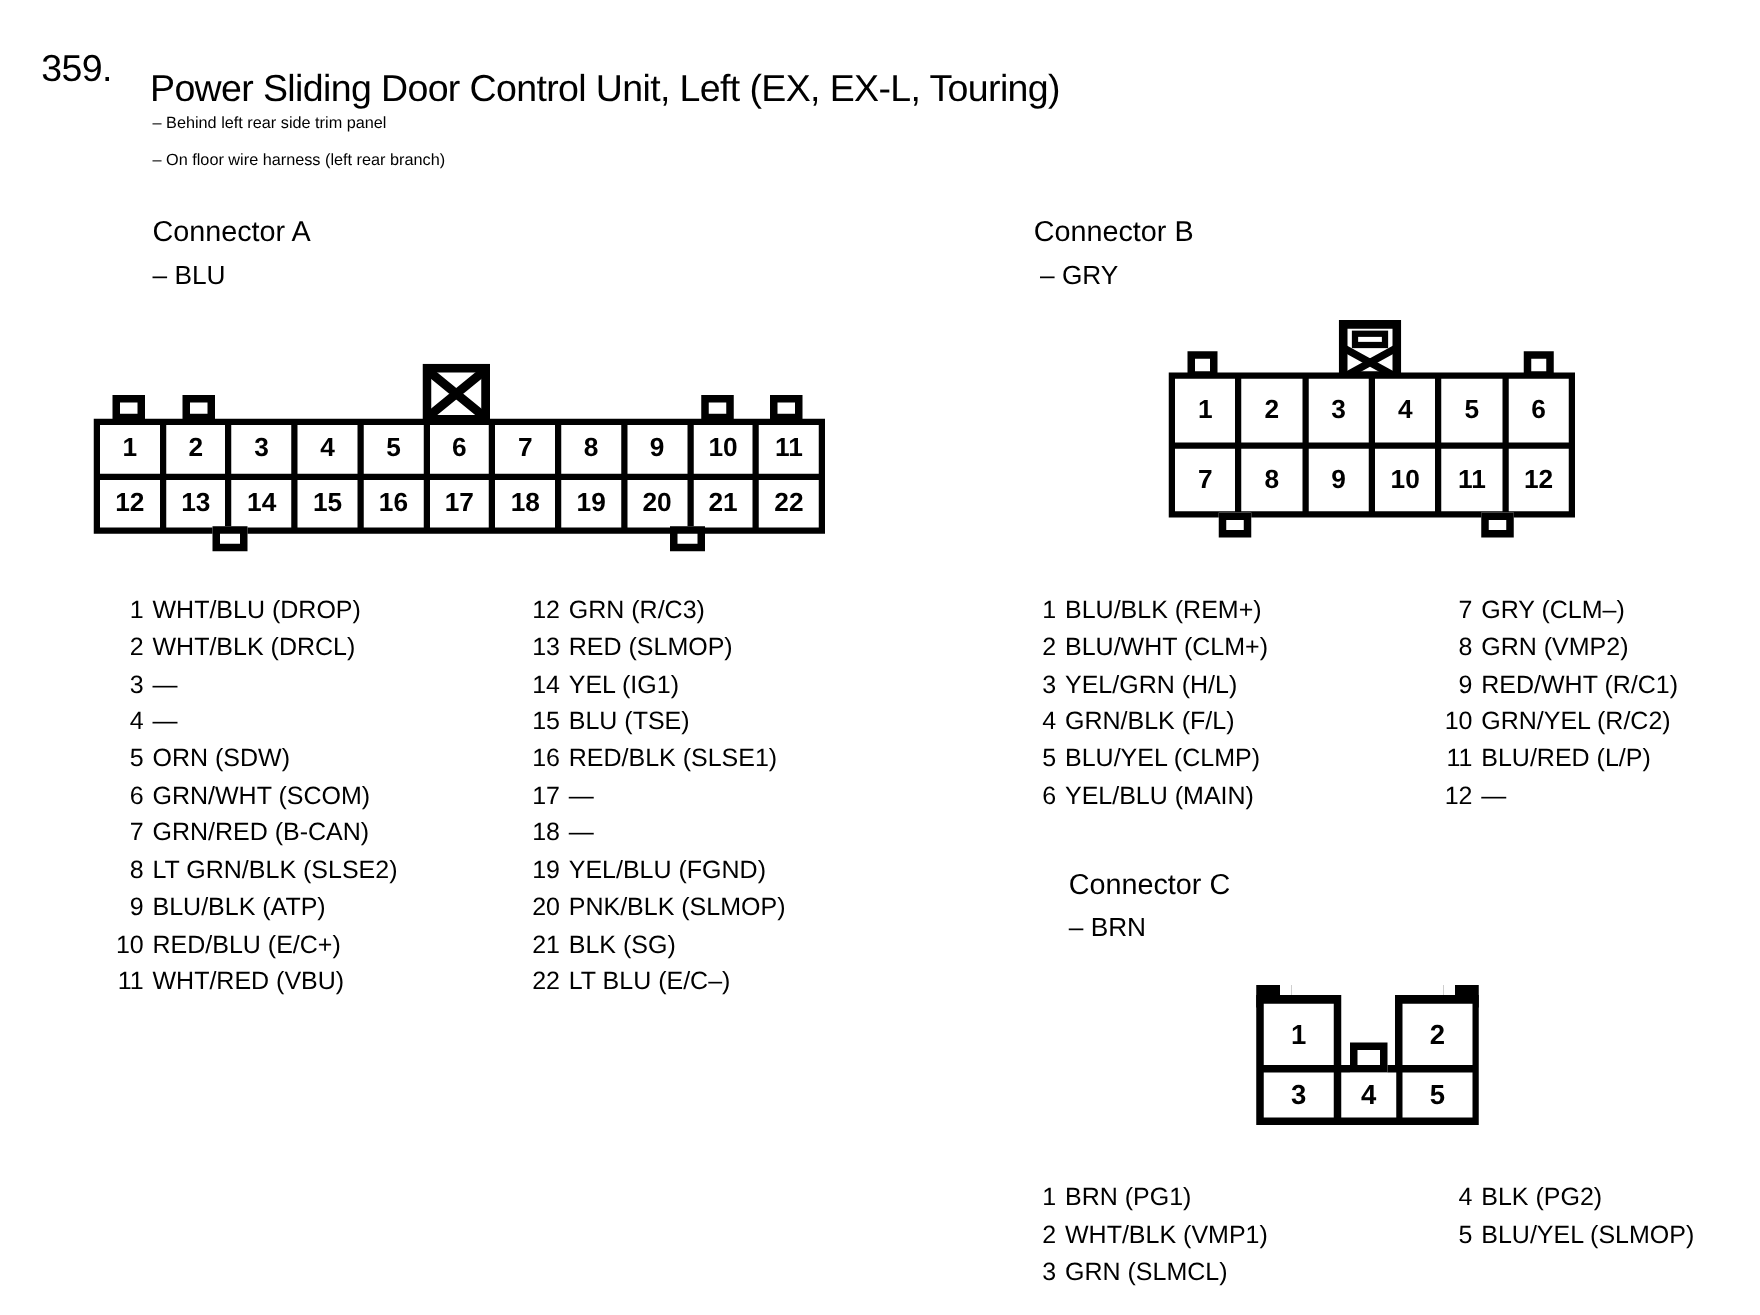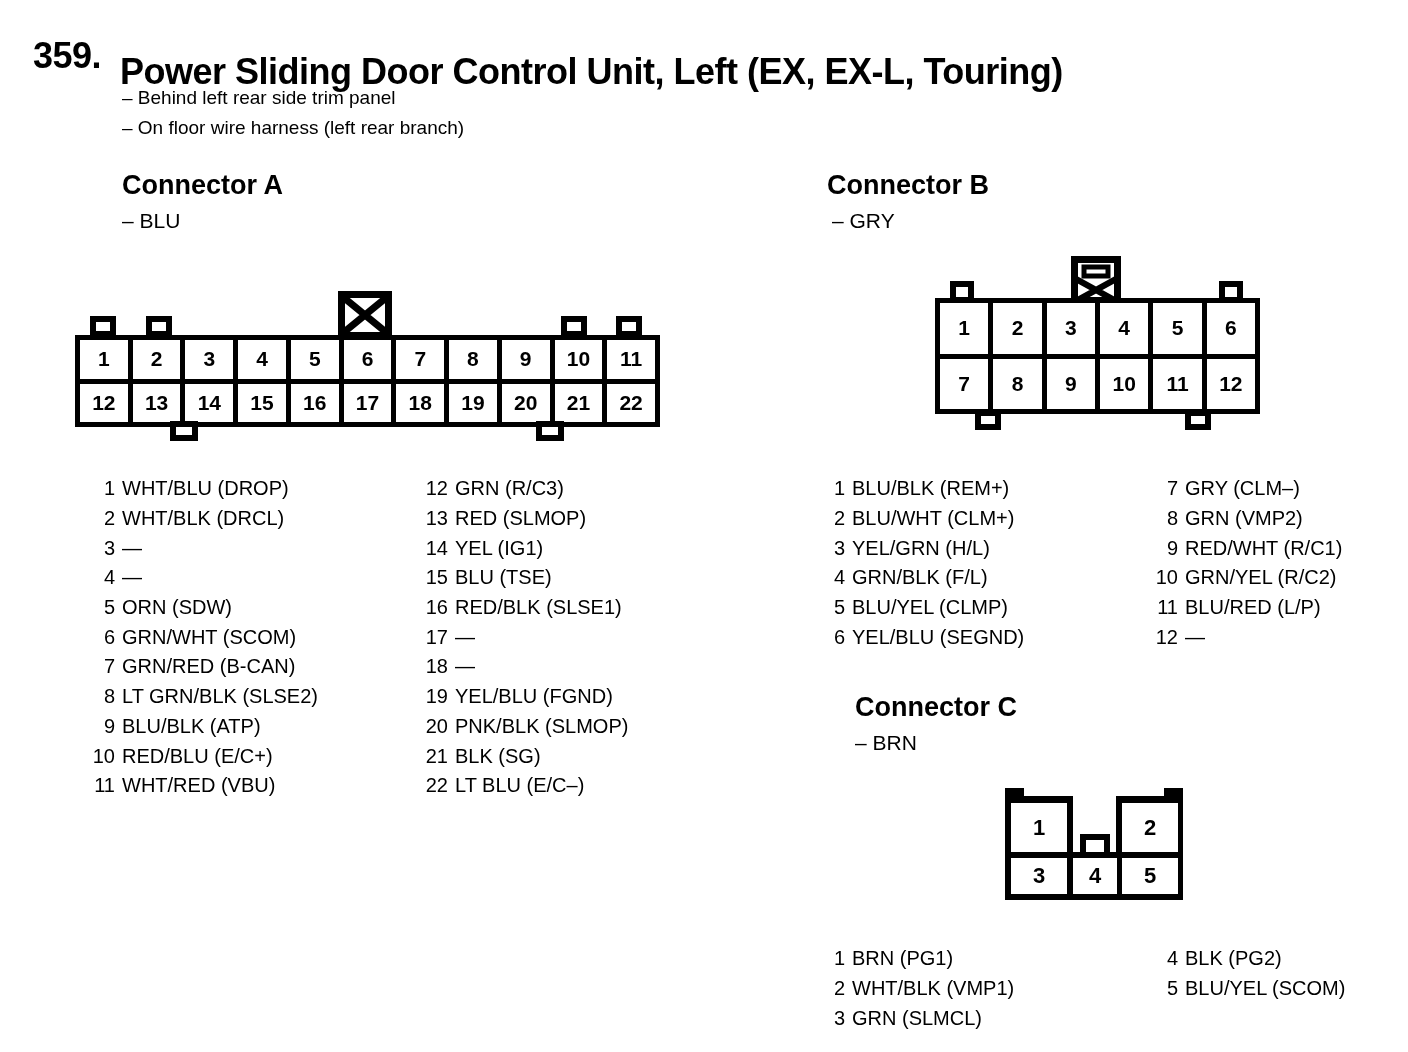--- a/index.html
+++ b/index.html
@@ -1,21 +1,21 @@
 <!DOCTYPE html>
 <html><head>
 <meta charset="utf-8">
 <style>
   html,body{margin:0;padding:0}
   body{width:1408px;height:1052px;background:#fff;position:relative;overflow:hidden;
        font-family:"Liberation Sans",sans-serif;color:#000;}
   .abs{position:absolute}
-  .title-no,.title-txt{font-weight:bold;font-size:36px;line-height:40px;letter-spacing:-0.5px}
-  .note{font-size:19px;line-height:22px}
-  .connhead{font-weight:bold;font-size:27px;line-height:26px}
+  .title-no,.title-txt{font-weight:normal;font-size:30px;line-height:40px;letter-spacing:-0.5px}
+  .note{font-size:13px;line-height:22px}
+  .connhead{font-weight:normal;font-size:23px;line-height:26px}
   .conncolor{font-size:21px;line-height:24px}
   .gridbody{position:absolute;background:#000;display:grid;box-sizing:border-box;padding:5px;gap:5px}
   .cell{background:#fff;display:flex;align-items:center;justify-content:center;
         font-weight:bold;font-size:21px}
   .tab{position:absolute;background:#fff;border:6px solid #000;box-sizing:border-box}
   .solid{position:absolute;background:#000}
   .white{position:absolute;background:#fff}
   .ccell{position:absolute;background:#fff;display:flex;align-items:center;justify-content:center;
          font-weight:bold;font-size:22px}
   .plist{position:absolute}
@@ -213,21 +213,21 @@
   <div class="pr">
       <span class="pn pn30">4</span>
       <span class="pl">GRN/BLK (F/L)</span>
     </div>
   <div class="pr">
       <span class="pn pn30">5</span>
       <span class="pl">BLU/YEL (CLMP)</span>
     </div>
   <div class="pr">
       <span class="pn pn30">6</span>
-      <span class="pl">YEL/BLU (SEGND)</span>
+      <span class="pl">YEL/BLU (MAIN)</span>
     </div>
 </div>
 <div class="plist" style="left:1138px;top:474px">
   <div class="pr">
       <span class="pn pn40">7</span>
       <span class="pl">GRY (CLM–)</span>
     </div>
   <div class="pr">
       <span class="pn pn40">8</span>
       <span class="pl">GRN (VMP2)</span>
@@ -285,15 +285,15 @@
       <span class="pl">GRN (SLMCL)</span>
     </div>
 </div>
 <div class="plist" style="left:1138px;top:944px">
   <div class="pr">
       <span class="pn pn40">4</span>
       <span class="pl">BLK (PG2)</span>
     </div>
   <div class="pr">
       <span class="pn pn40">5</span>
-      <span class="pl">BLU/YEL (SCOM)</span>
+      <span class="pl">BLU/YEL (SLMOP)</span>
     </div>
 </div>
 
 </body></html>

